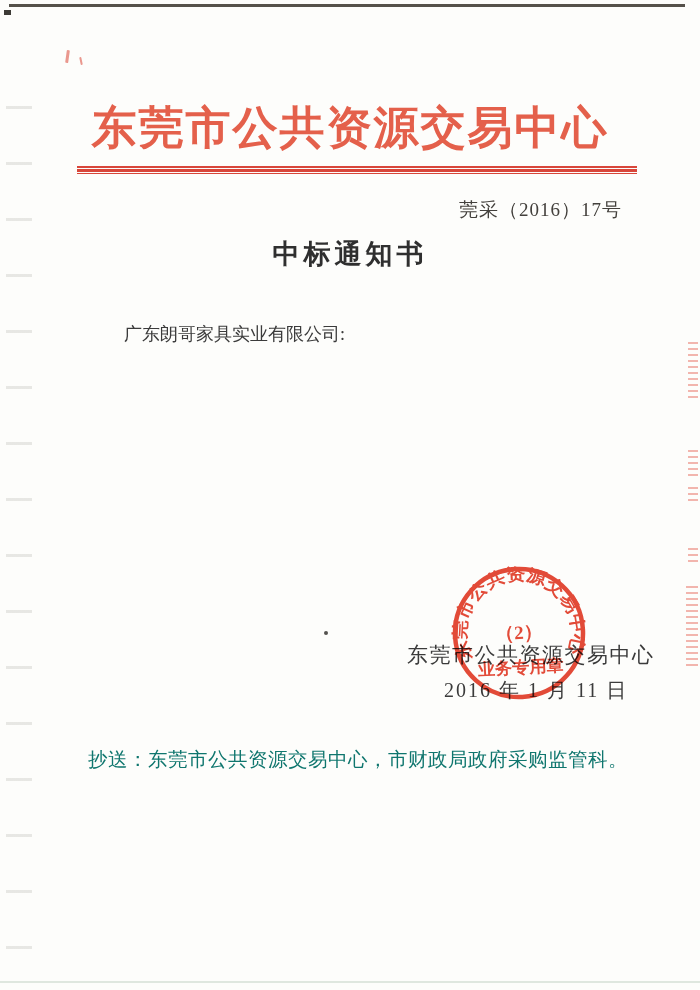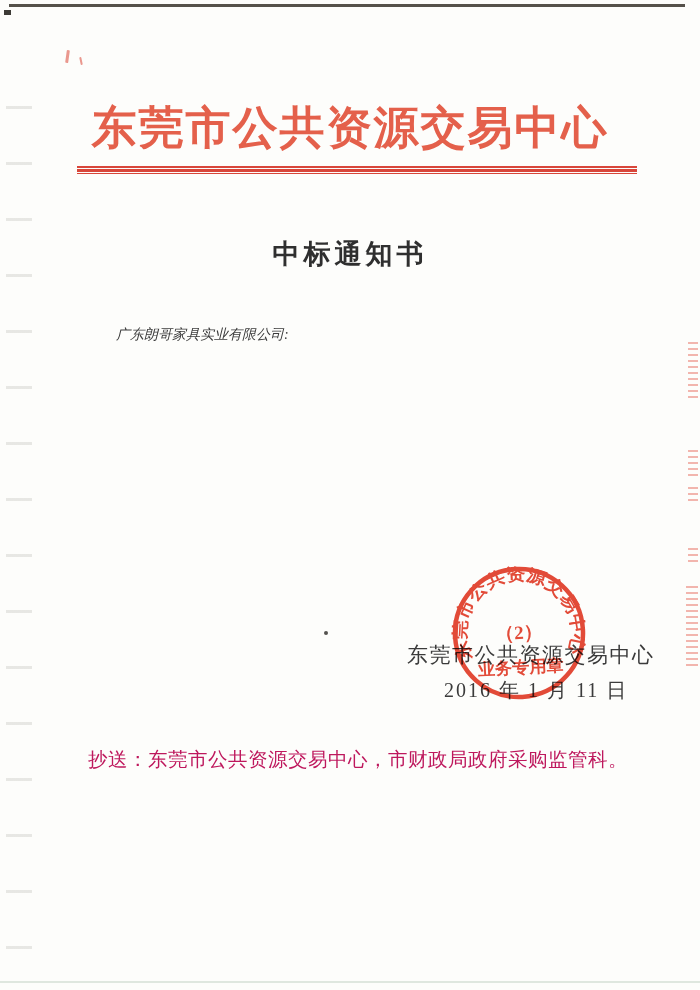--- a/index.html
+++ b/index.html
@@ -50,59 +50,60 @@
     font-size:19px;color:#43403c;letter-spacing:1px;white-space:nowrap;
   }
   .doc-title{
     position:absolute;top:236px;left:0;width:100%;text-align:center;
     font-size:27px;font-weight:bold;color:#2f2f2f;letter-spacing:4px;
   }
 
   
   .body-block{
     position:absolute;top:316px;left:88px;width:562px;
-    font-size:14px;line-height:37px;text-align:justify;color:#3b3b3b;font-style:italic;
+    font-size:18px;line-height:37px;text-align:justify;color:#3b3b3b;
   }
   .body-block p{margin:0;text-indent:2em;}
   .recipient{text-indent:0;}
 
   
   .ink-dot{position:absolute;top:631px;left:324px;width:4px;height:4px;border-radius:50%;background:#54524e;}
   .sig-org{position:absolute;top:641px;left:407px;font-size:21px;letter-spacing:1.5px;white-space:nowrap;}
   .sig-date{position:absolute;top:677px;left:444px;font-size:20px;letter-spacing:2px;white-space:nowrap;}
 
   
   .seal{
     position:absolute;top:560px;left:446px;width:146px;height:146px;
     mix-blend-mode:multiply;opacity:.92;transform:rotate(-3deg);
   }
   .seal text{fill:#e23b28;font-family:"Liberation Serif","DejaVu Serif",serif;font-weight:bold;}
 
   
-  .cc-line{position:absolute;top:746px;left:88px;font-size:19.5px;letter-spacing:.5px;white-space:nowrap;color:#be185d;}
+  .cc-line{position:absolute;top:746px;left:88px;font-size:19.5px;letter-spacing:.5px;white-space:nowrap;color:#0f766e;}
 </style>
 </head>
 <body>
 
 <div class="page">
 
   <div class="scan-top-edge"></div>
   <div class="scan-top-notch"></div>
   <div class="binding-strip"></div>
   <div class="red-speck speck-a"></div>
   <div class="red-speck speck-b"></div>
   <div class="bleed bleed-1"></div>
   <div class="bleed bleed-2"></div>
   <div class="bleed bleed-3"></div>
   <div class="bleed bleed-4"></div>
   <div class="bleed bleed-5"></div>
   <div class="scan-bottom-edge"></div>
 
   <div class="org-title">东莞市公共资源交易中心</div>
   <div class="red-rule"></div>
+  <div class="doc-number">莞采（2016）17号</div>
   <div class="doc-title">中标通知书</div>
 
   <div class="body-block">
     <p class="recipient">广东朗哥家具实业有限公司:</p>
   </div>
 
   <div class="ink-dot"></div>
   <div class="sig-org">东莞市公共资源交易中心</div>
   <div class="sig-date">2016 年 1 月 11 日</div>
 

